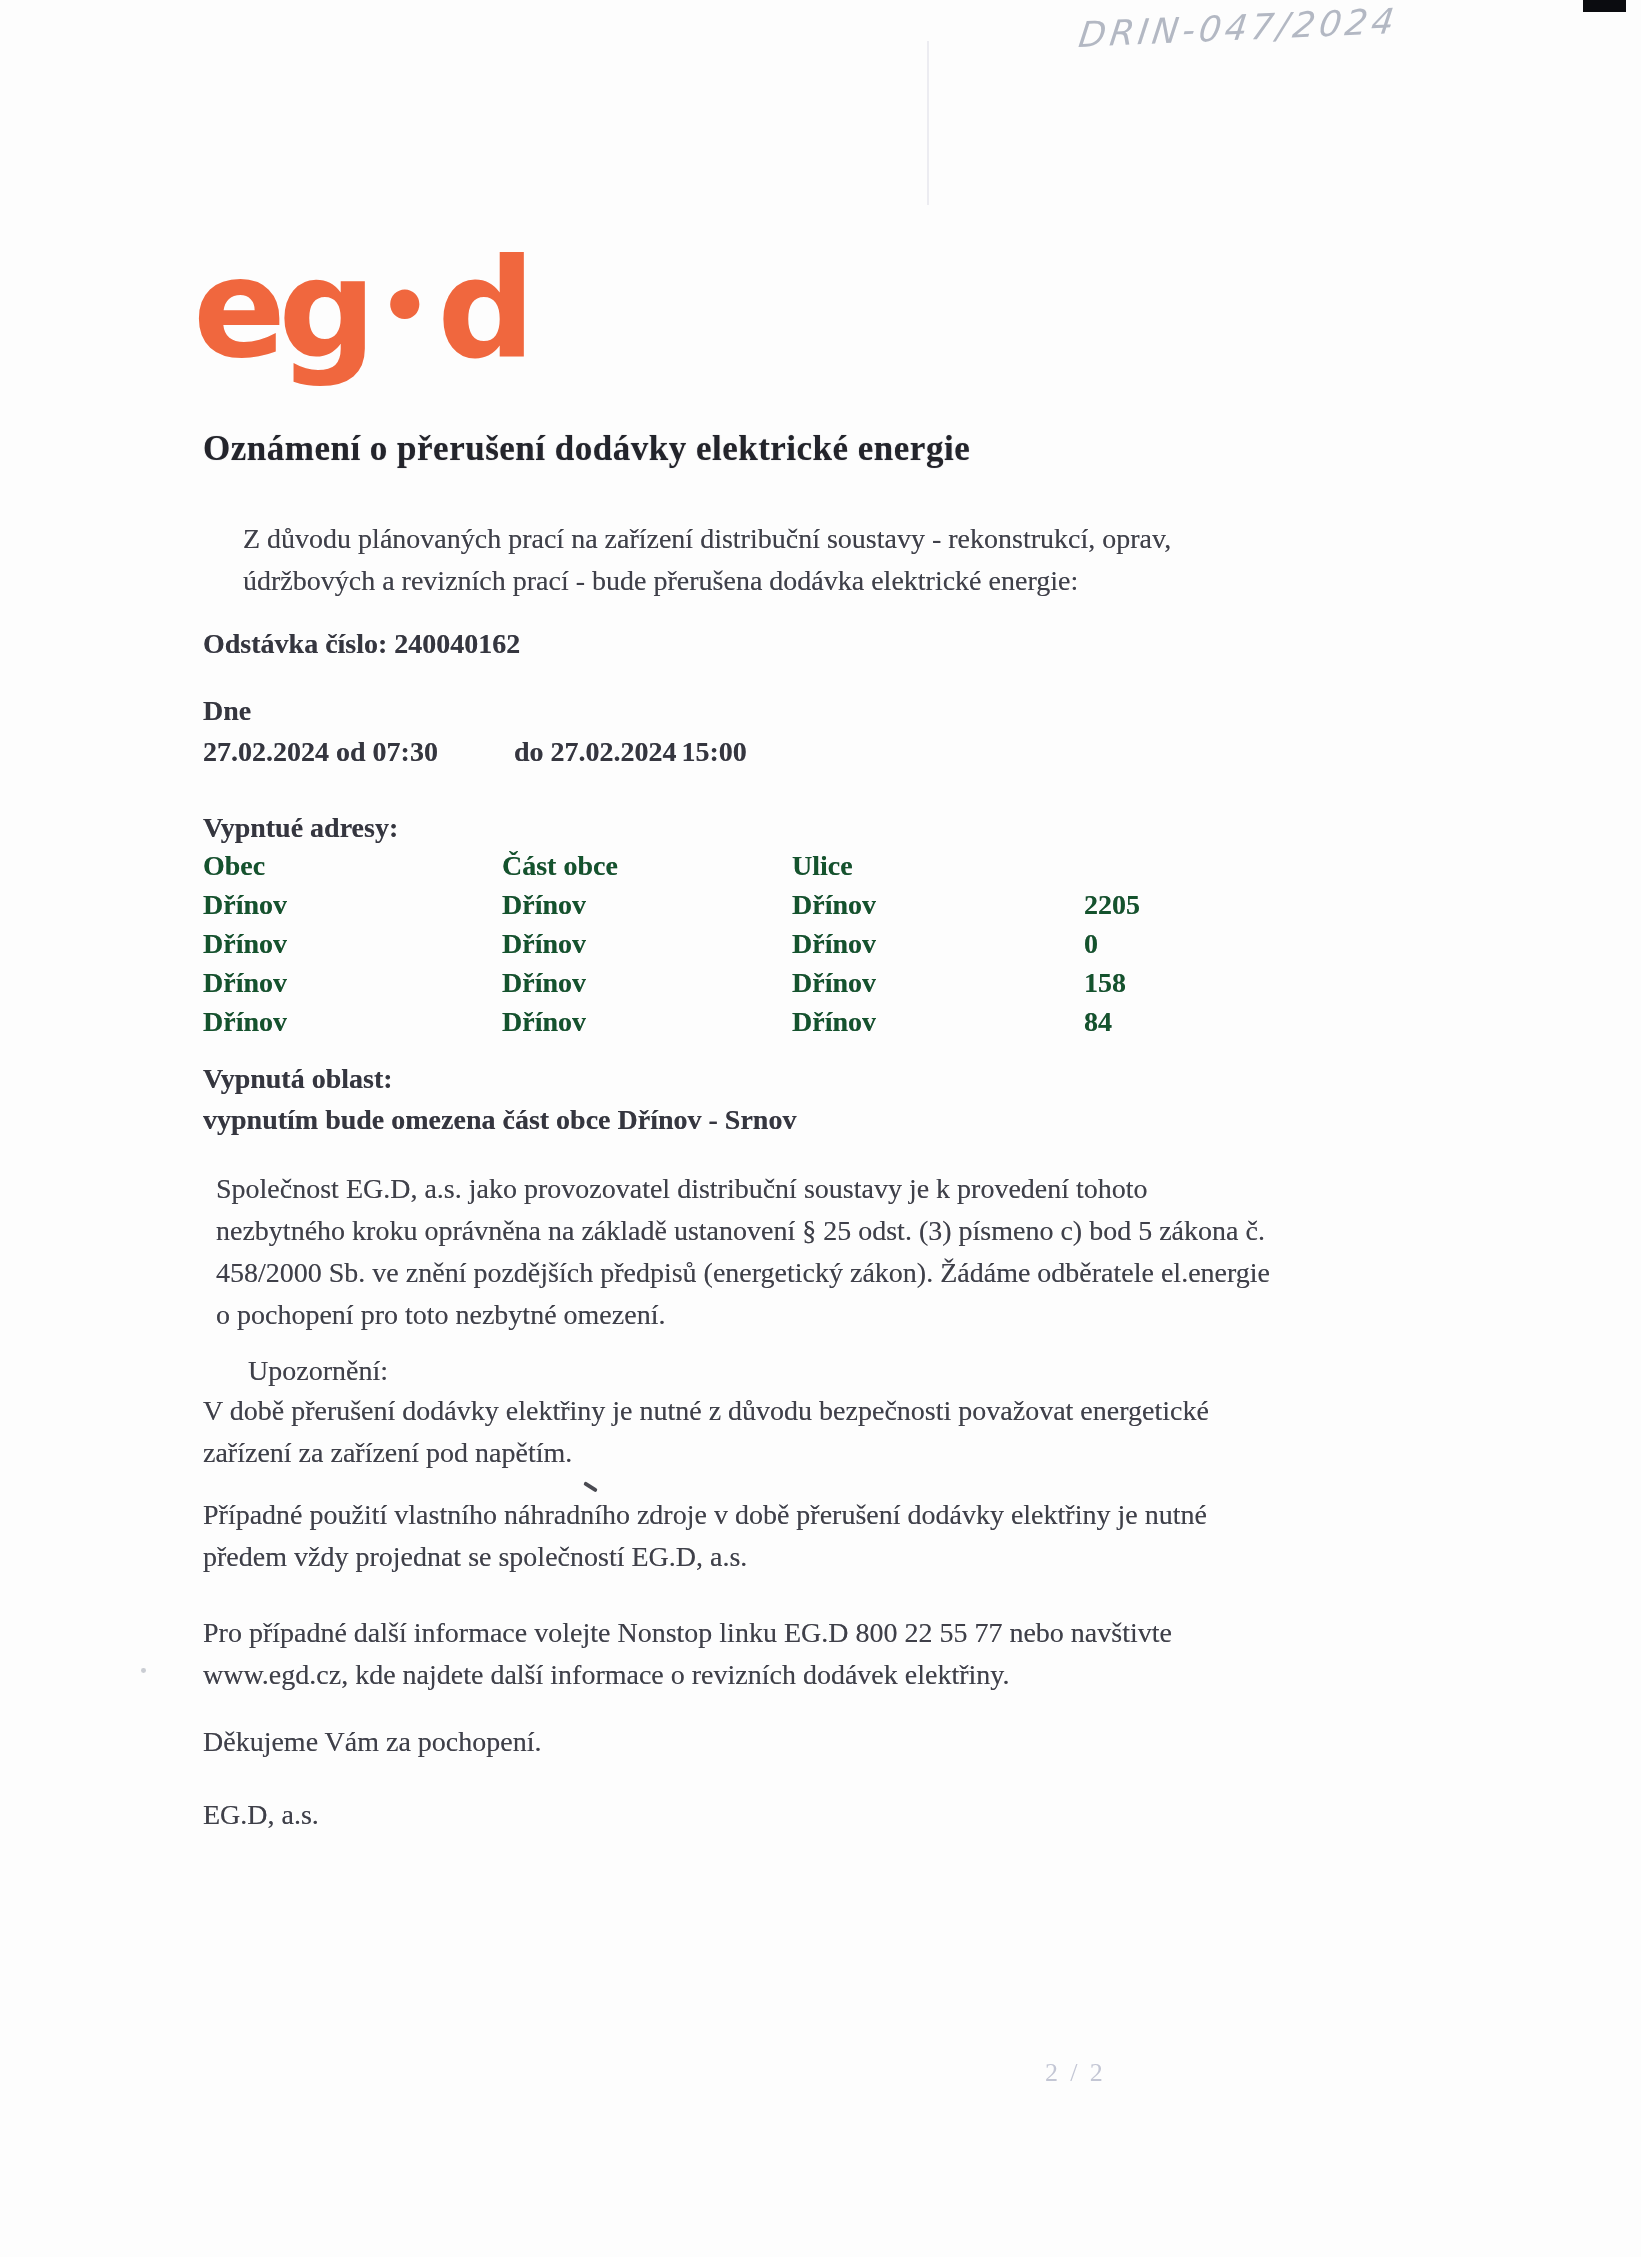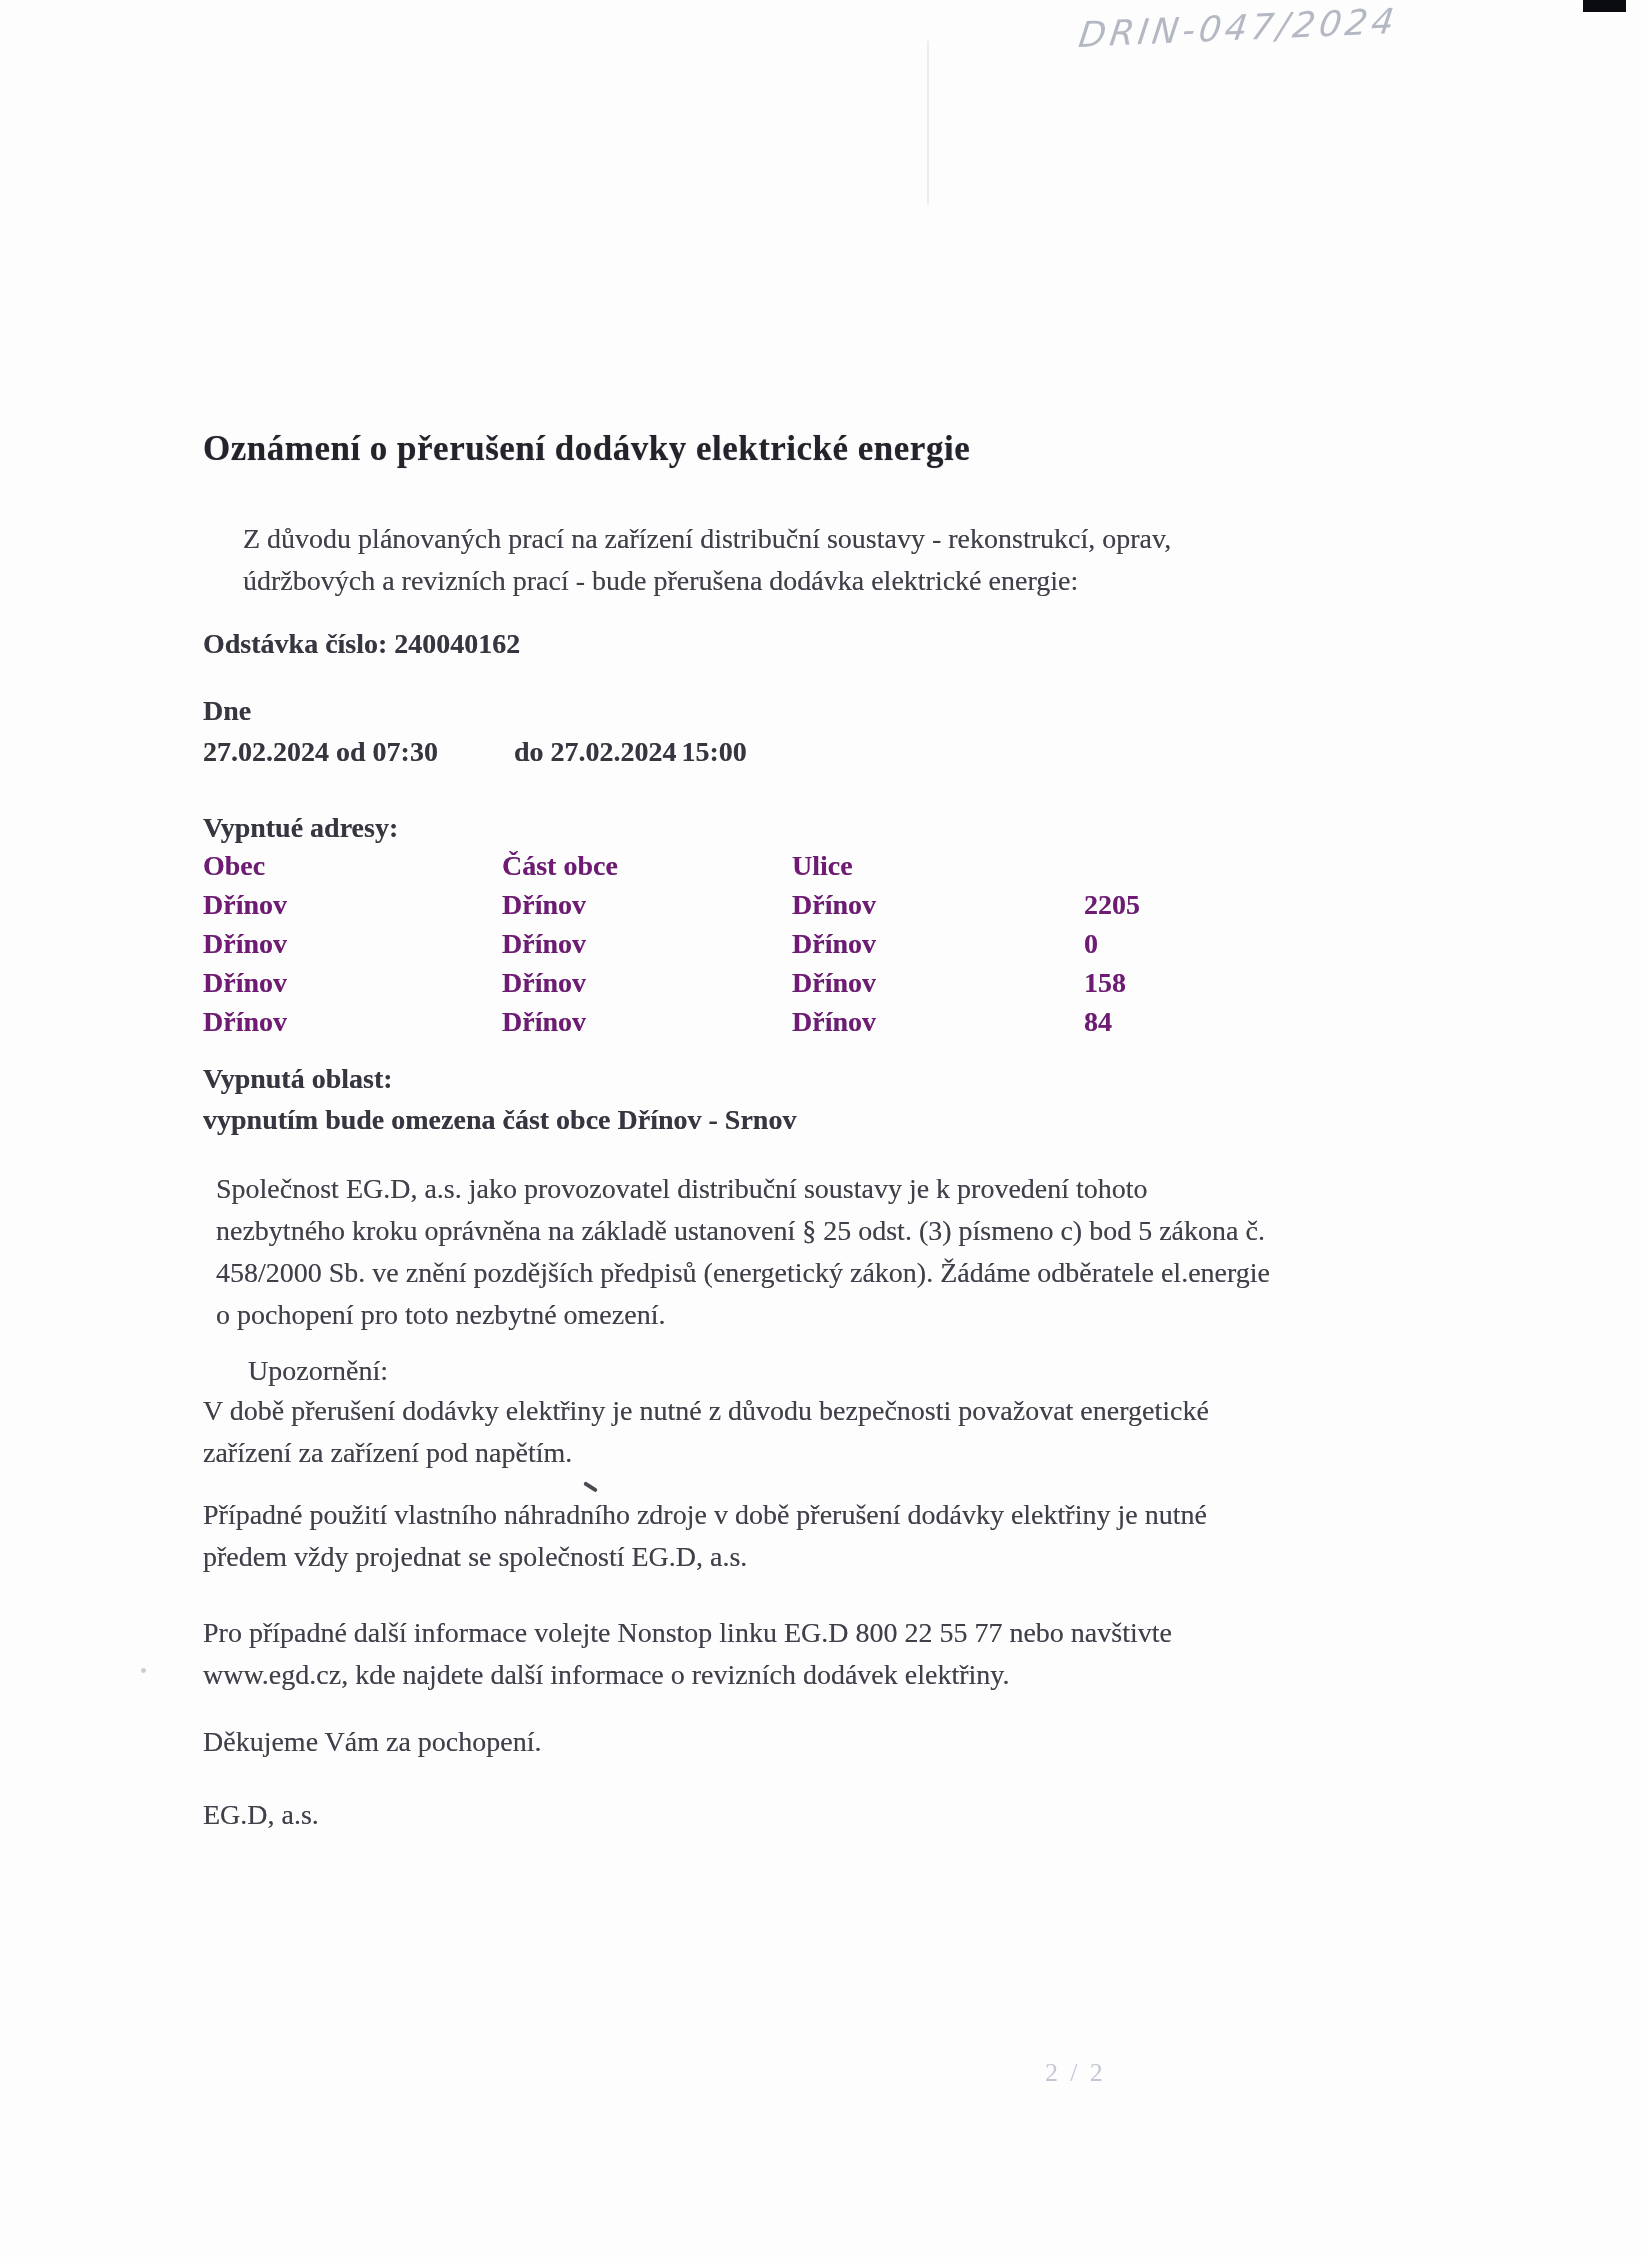--- a/index.html
+++ b/index.html
@@ -50,21 +50,21 @@
   .intro{top:518px;margin-left:40px;}
   .outage-number{top:623px;}
   .dne{top:690px;}
   .date-line{top:731px;white-space:nowrap;}
   .date-from{display:inline-block;width:311px;}
   .date-to{margin-right:4.8px;}
   .addr-heading{top:807px;}
   .addr-table{
     position:absolute;left:203px;top:846px;
     display:grid;grid-template-columns:299px 290px 292px 212px;
-    font-size:28px;line-height:39px;font-weight:bold;color:#701a75;
+    font-size:28px;line-height:39px;font-weight:bold;color:#14532d;
     text-shadow:0 0 0.6px rgba(70,70,85,.55);
   }
   .area-heading{top:1058px;}
   .area-text{top:1099px;}
   .legal{top:1168px;margin-left:13px;}
   .warning-heading{top:1350px;margin-left:45px;}
   .warning{top:1390px;}
   .backup{top:1494px;}
   .contact{top:1612px;}
   .thanks{top:1721px;}
@@ -80,20 +80,23 @@
 
 <div class="page">
 
   <div class="corner-mark"></div>
   <div class="scan-streak"></div>
   <div class="stray-dot"></div>
   <div class="pen-mark"></div>
 
   <div class="handwriting">DRIN-047/2024</div>
 
+  <div class="logo">
+    <span>eg</span><span class="logo-dot">•</span><span>d</span>
+  </div>
 
   <h1 class="title">Oznámení o přerušení dodávky elektrické energie</h1>
 
   <div class="block intro">
     <div>Z důvodu plánovaných prací na zařízení distribuční soustavy - rekonstrukcí, oprav,</div>
     <div>údržbových a revizních prací - bude přerušena dodávka elektrické energie:</div>
   </div>
 
   <div class="block bold outage-number">Odstávka číslo: 240040162</div>
 

